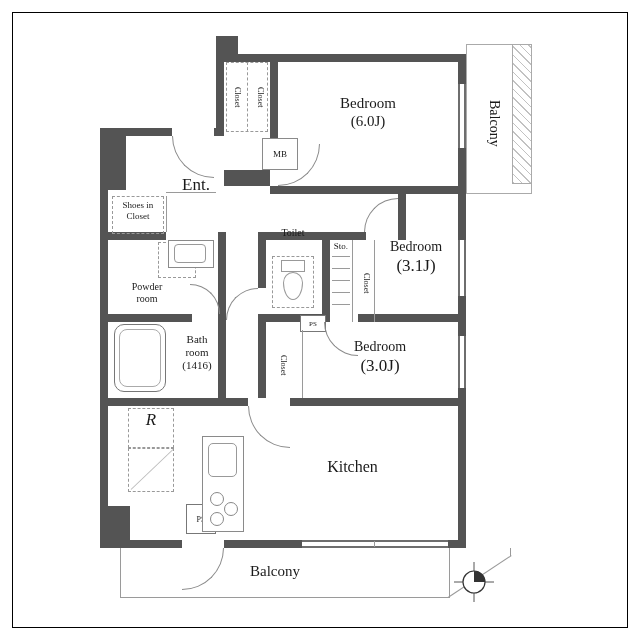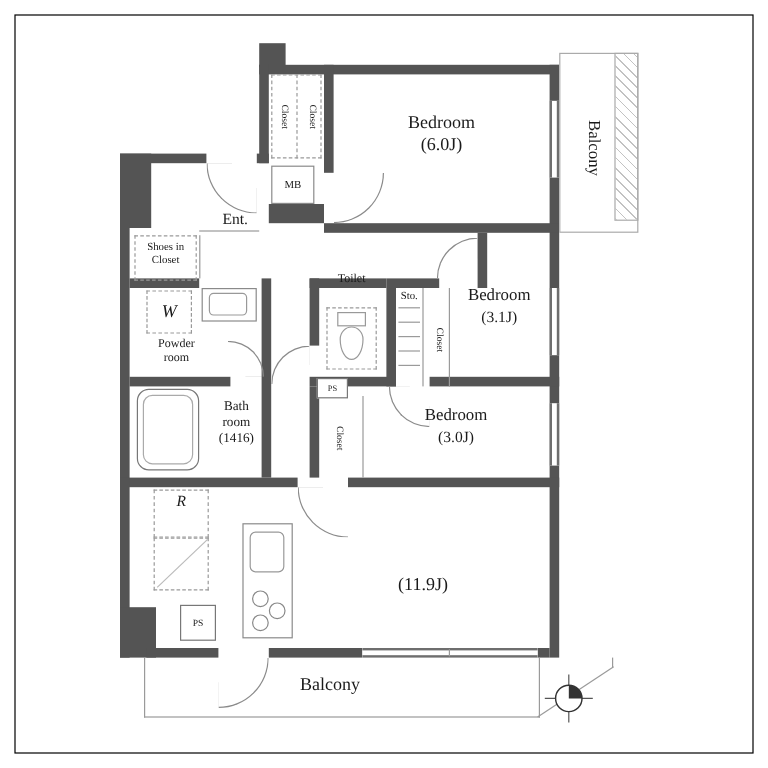--- a/index.html
+++ b/index.html
@@ -1,42 +1,42 @@
 <!DOCTYPE html>
 <html><head>
 <meta charset="utf-8">
 <style>
   html,body{margin:0;padding:0;background:#fff;}
   .canvas{position:relative;width:640px;height:640px;background:#fff;overflow:hidden;
           font-family:"Liberation Serif","DejaVu Serif",serif;color:#1a1a1a;}
   .frame{position:absolute;inset:12px;border:1px solid #000;}
   .wall{position:absolute;background:#545454;}
   .box{position:absolute;border:1px solid #8a8a8a;background:#fff;box-sizing:border-box;}
-  .cbox{display:flex;align-items:center;justify-content:center;}
+  .cbox{display:flex;align-items:center;justify-content:center;margin-left:36px;}
   .dash{position:absolute;border:1px dashed #999;box-sizing:border-box;}
   .lh{position:absolute;height:1px;background:#9a9a9a;}
   .lv{position:absolute;width:1px;background:#9a9a9a;}
   .lvd{position:absolute;width:0;border-left:1px dashed #999;}
   .arc{position:absolute;box-sizing:border-box;}
   .arc.tl{border-top:1px solid #8a8a8a;border-left:1px solid #8a8a8a;border-top-left-radius:100% 100%;}
   .arc.tr{border-top:1px solid #8a8a8a;border-right:1px solid #8a8a8a;border-top-right-radius:100% 100%;}
   .arc.bl{border-bottom:1px solid #8a8a8a;border-left:1px solid #8a8a8a;border-bottom-left-radius:100% 100%;}
   .arc.br{border-bottom:1px solid #8a8a8a;border-right:1px solid #8a8a8a;border-bottom-right-radius:100% 100%;}
   .winv{position:absolute;background:#fff;border-left:2px solid #6e6e6e;border-right:2px solid #6e6e6e;box-sizing:border-box;}
   .winh{position:absolute;background:#fff;border-top:2px solid #6e6e6e;border-bottom:2px solid #6e6e6e;box-sizing:border-box;}
   .hatch{position:absolute;border:1px solid #aaa;box-sizing:border-box;
          background:repeating-linear-gradient(45deg,#c2c2c2 0 1px,transparent 1px 6px);}
   .balc{position:absolute;border:1px solid #aaa;background:#fff;box-sizing:border-box;}
   .lbl{position:absolute;text-align:center;line-height:1.05;white-space:nowrap;}
   .vtext{position:absolute;writing-mode:vertical-rl;text-orientation:mixed;text-align:center;}
   .tub{position:absolute;border:1px solid #777;border-radius:10px;background:#fff;box-sizing:border-box;}
   .circ{position:absolute;border:1px solid #888;border-radius:50%;background:#fff;box-sizing:border-box;}
   .it{font-style:italic;}
   .fz16{font-size:16px}.fz15{font-size:15px}.fz14{font-size:14px}.fz13{font-size:15px}
-  .fz12{font-size:13px}.fz11{font-size:11px}.fz10{font-size:10px}.fz9{font-size:9px}
+  .fz12{font-size:17px}.fz11{font-size:11px}.fz10{font-size:10px}.fz9{font-size:9px}
   .fz8{font-size:8px}.fz7{font-size:7px}
 </style>
 </head>
 <body>
 
 <div class="canvas">
   <div class="frame"></div>
 
   <div class="wall" style="left:216px;top:36px;width:22px;height:20px"></div>
   <div class="wall" style="left:216px;top:54px;width:250px;height:8px"></div>
@@ -131,21 +131,21 @@
   <div class="lbl fz12" style="left:375px;top:257px;width:82px">(3.1J)</div>
 
   <div class="box cbox fz7" style="left:264px;top:315px;width:26px;height:17px;border-color:#777">PS</div>
   <div class="box cbox fz8" style="left:150px;top:504px;width:30px;height:30px;border-color:#777">PS</div>
 
   <div class="lv" style="left:302px;top:330px;height:68px"></div>
   <div class="vtext fz8" style="left:272px;top:334px;width:16px;height:62px">Closet</div>
   <div class="lbl fz14" style="left:338px;top:340px;width:84px">Bedroom</div>
   <div class="lbl fz12" style="left:338px;top:357px;width:84px">(3.0J)</div>
 
-  <div class="lbl fz13" style="left:265px;top:481px;width:175px">(11.9J)</div>
+  <div class="lbl fz16" style="left:265px;top:459px;width:175px">Kitchen</div>
 
   <div class="dash" style="left:128px;top:408px;width:46px;height:40px"></div>
   <div class="lbl fz12 it" style="left:128px;top:411px;width:46px">R</div>
   <div class="dash" style="left:128px;top:448px;width:46px;height:44px"></div>
   <div class="lh" style="left:131px;top:489px;width:58px;transform:rotate(-43.6deg);transform-origin:0 50%;background:#bbb"></div>
 
   <div class="box" style="left:202px;top:436px;width:42px;height:96px"></div>
   <div class="box" style="left:208px;top:443px;width:29px;height:34px;border-radius:5px;border-color:#999"></div>
   <div class="circ" style="left:210px;top:492px;width:14px;height:14px"></div>
   <div class="circ" style="left:224px;top:502px;width:14px;height:14px"></div>

